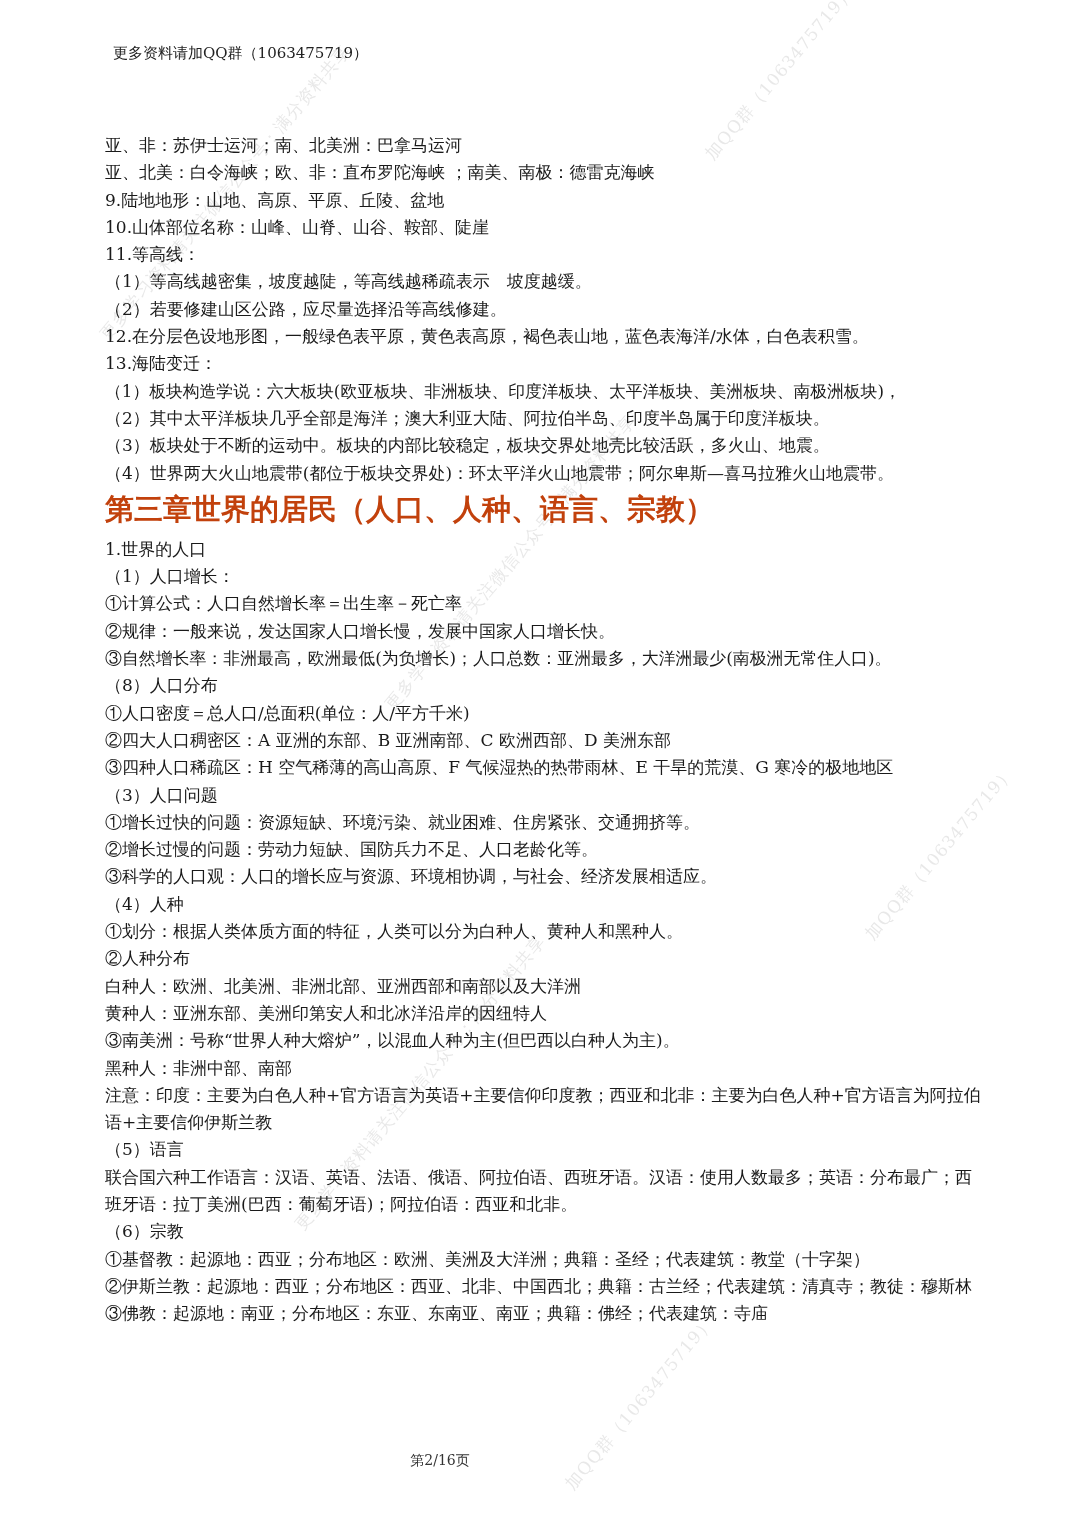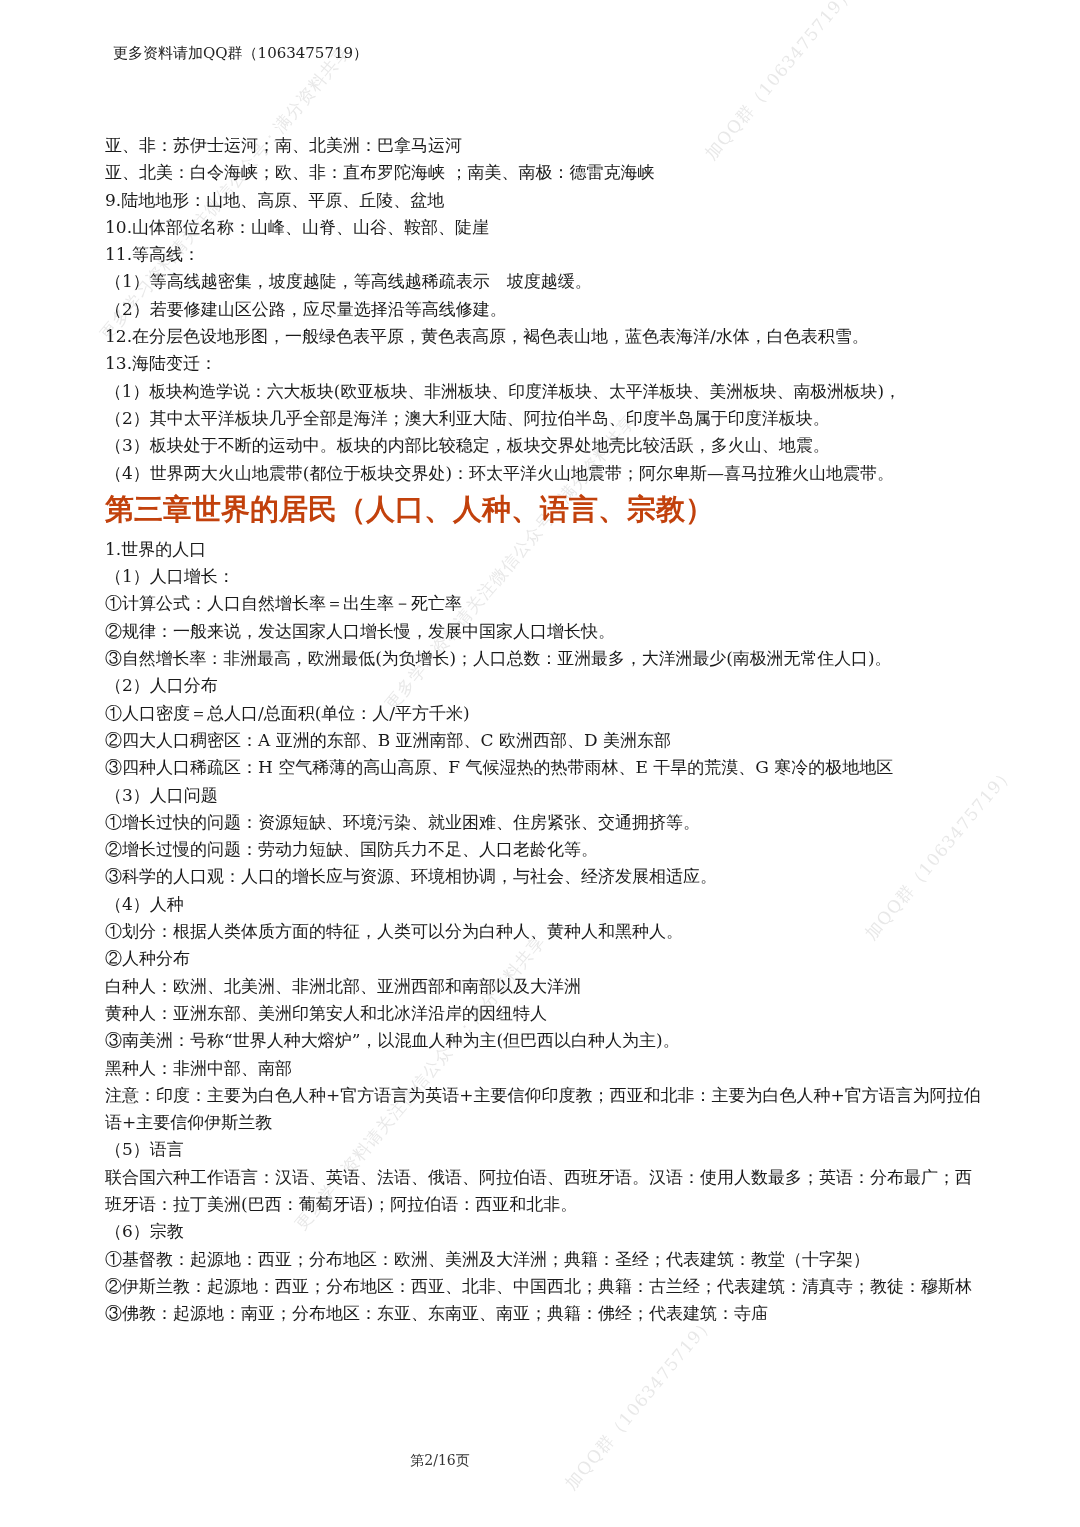--- a/index.html
+++ b/index.html
@@ -60,21 +60,21 @@
     <div class="chapter">第三章世界的居民（人口、人种、语言、宗教）</div>
 
     <div class="line">1.世界的人口</div>
     <div class="line">（1）人口增长：</div>
     <div class="line">
       <span>①计算公式：</span><span class="u">人口自然增长率＝出生率－死亡率</span>
     </div>
     <div class="line">②规律：一般来说，发达国家人口增长慢，发展中国家人口增长快。</div>
     <div class="line" style="font-size:16.9px;">③自然增长率：非洲最高，欧洲最低(为负增长)；人口总数：亚洲最多，大洋洲最少(南极洲无常住人口)。</div>
 
-    <div class="line">（2）人口分布</div>
+    <div class="line">（8）人口分布</div>
     <div class="line">①人口密度＝总人口/总面积(单位：人/平方千米)</div>
     <div class="line">
       <span>②四大人口稠密区：</span><span class="u">A 亚洲的东部、B 亚洲南部、C 欧洲西部、D 美洲东部</span>
     </div>
     <div class="line">
       <span>③四种人口稀疏区：</span><span class="u">H 空气稀薄的高山高原、F 气候湿热的热带雨林、E 干旱的荒漠、G 寒冷的极地地区</span>
     </div>
 
     <div class="line">（3）人口问题</div>
     <div class="line">①增长过快的问题：资源短缺、环境污染、就业困难、住房紧张、交通拥挤等。</div>

